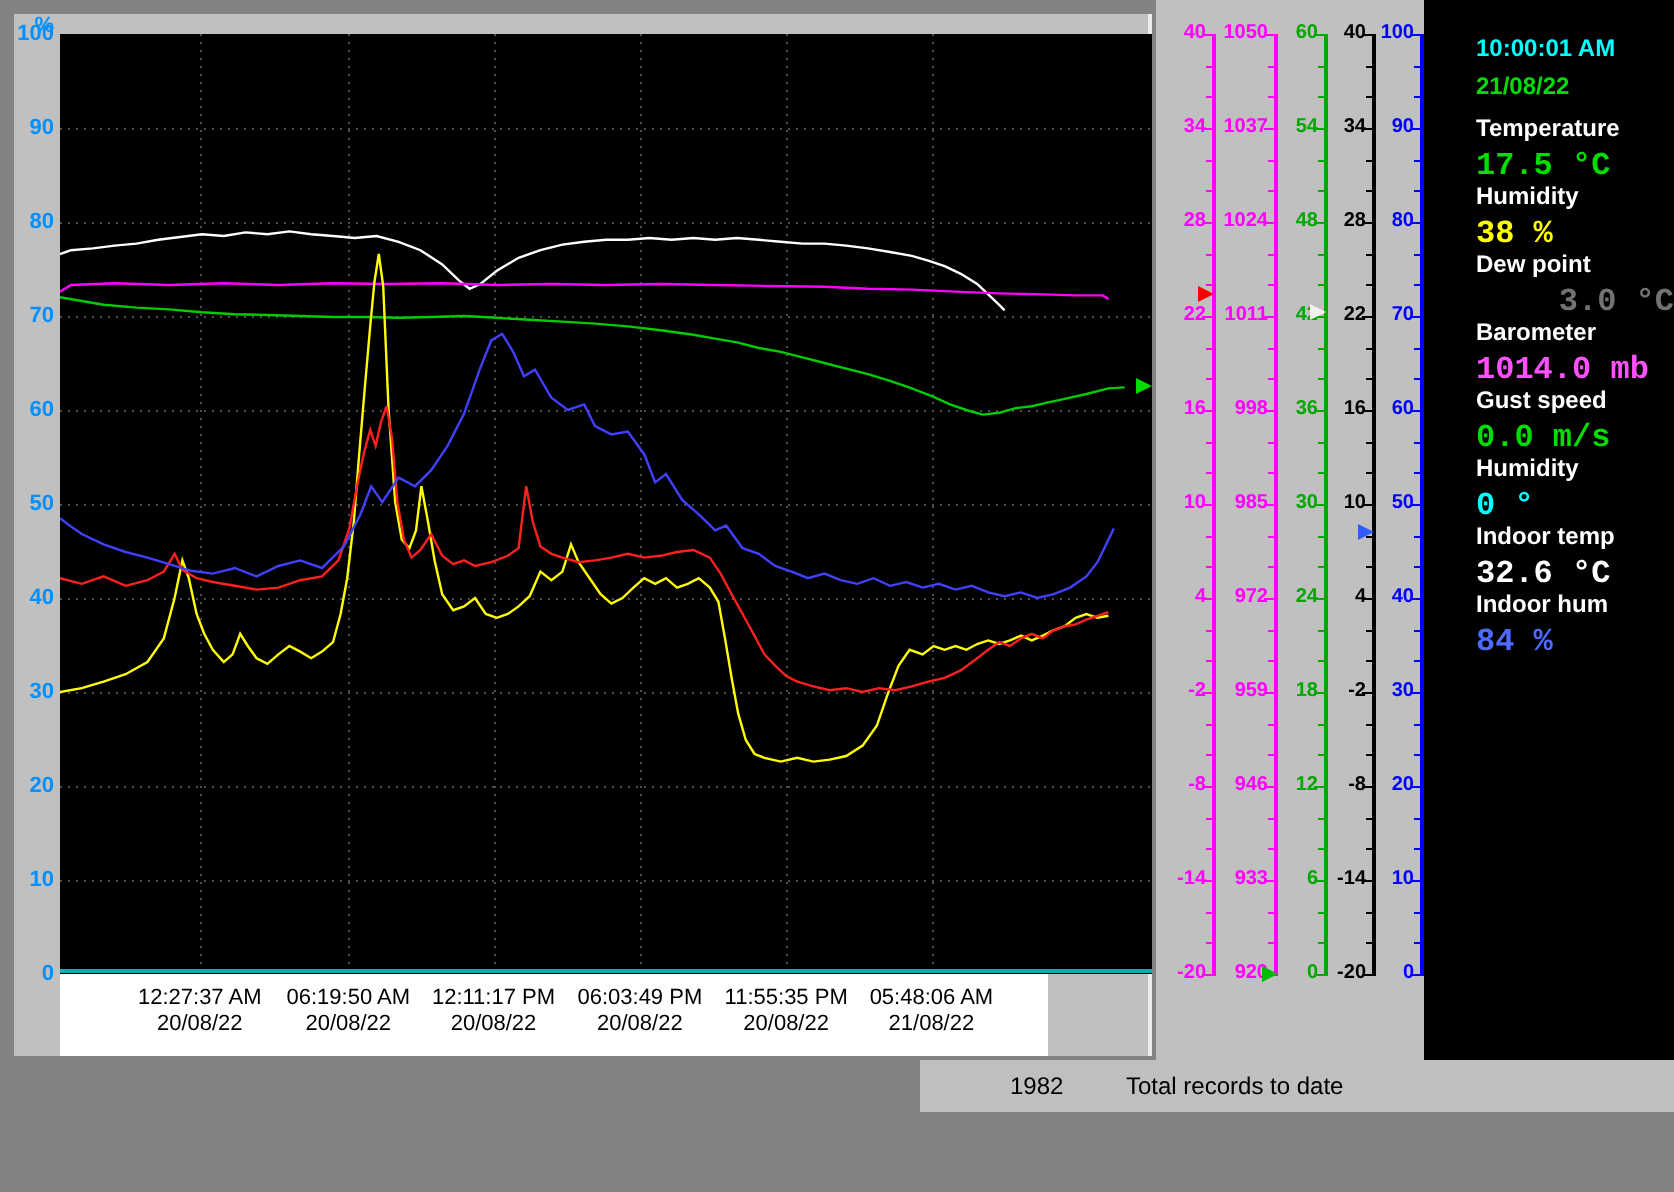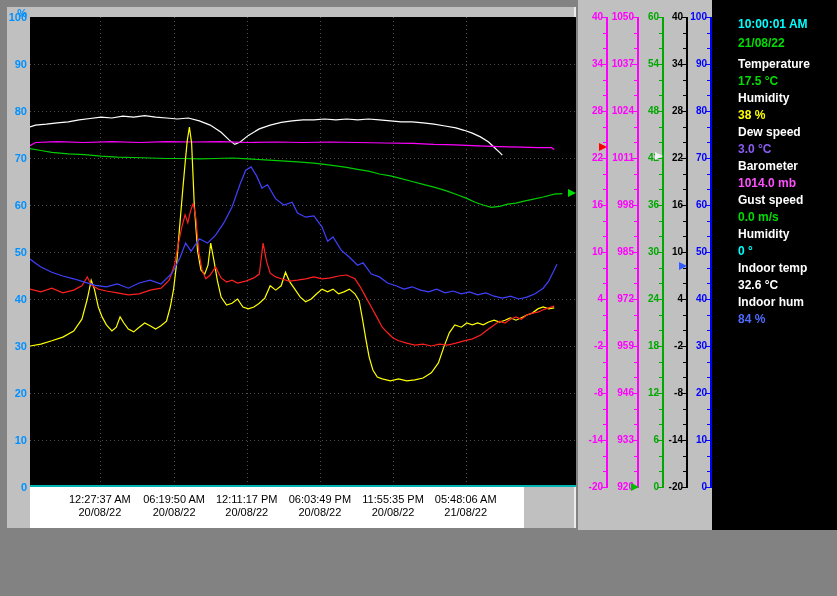--- a/index.html
+++ b/index.html
@@ -20,21 +20,21 @@
   .scales { position:absolute; left:578px; top:0; width:134px; height:530px; background:#c0c0c0; }
   .snum { position:absolute; font-size:10px; font-weight:bold; text-align:right; line-height:10px; }
   .sline { position:absolute; width:2px; top:17px; height:471px; }
   .stick { position:absolute; height:1px; }
   .ptr { position:absolute; width:0; height:0; border-top:4px solid transparent; border-bottom:4px solid transparent; }
 
   .info { position:absolute; left:712px; top:0; width:125px; height:530px; background:#000; padding:17px 0 0 26px; }
   .clock { color:#00ffff; font-size:12px; font-weight:bold; height:19px; }
   .date  { color:#00dd00; font-size:12px; font-weight:bold; height:21px; }
   .rlabel { color:#ffffff; font-size:12px; font-weight:bold; height:17px; }
-  .rvalue { font-size:12px; font-weight:bold; height:17px; }
+  .rvalue { font-size:16px; font-weight:bold; height:17px;font-family:Liberation Mono, monospace; }
 
   .statusbar { position:absolute; left:460px; top:530px; width:377px; height:26px; background:#bfbfbf; color:#000; font-size:12px; }
   .rec-count { position:absolute; left:45px; top:6px; }
   .rec-label { position:absolute; left:103px; top:6px; }
 </style>
 </head>
 <body>
 
 <div class="app">
 
@@ -331,29 +331,33 @@
     </div>
 
   <div class="info">
     <div class="clock">10:00:01 AM</div>
     <div class="date">21/08/22</div>
     <div id="readings">
         <div class="rlabel">Temperature</div>
         <div class="rvalue" style="color: rgb(0, 221, 0);">17.5 °C</div>
         <div class="rlabel">Humidity</div>
         <div class="rvalue" style="color: rgb(255, 255, 0);">38 %</div>
-        <div class="rlabel">Dew speed</div>
-        <div class="rvalue" style="color: #8b5cf6;">3.0 °C</div>
+        <div class="rlabel">Dew point</div>
+        <div class="rvalue" style="color: #737373; text-align: right;">3.0 °C</div>
         <div class="rlabel">Barometer</div>
         <div class="rvalue" style="color: rgb(255, 80, 255);">1014.0 mb</div>
         <div class="rlabel">Gust speed</div>
         <div class="rvalue" style="color: rgb(0, 221, 0);">0.0 m/s</div>
         <div class="rlabel">Humidity</div>
         <div class="rvalue" style="color: rgb(0, 255, 255);">0 °</div>
         <div class="rlabel">Indoor temp</div>
         <div class="rvalue" style="color: rgb(255, 255, 255);">32.6 °C</div>
         <div class="rlabel">Indoor hum</div>
         <div class="rvalue" style="color: rgb(79, 107, 255);">84 %</div>
       </div>
   </div>
 
+  <div class="statusbar">
+    <span class="rec-count">1982</span>
+    <span class="rec-label">Total records to date</span>
+  </div>
 
 </div>
 
 </body></html>

